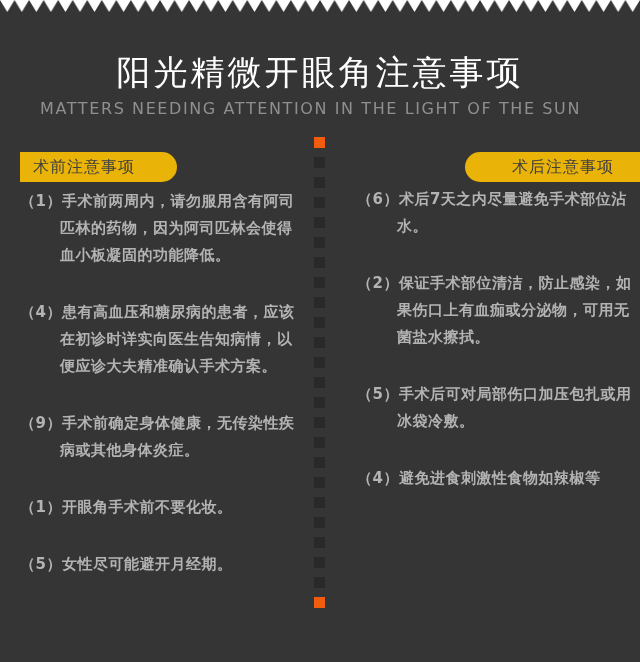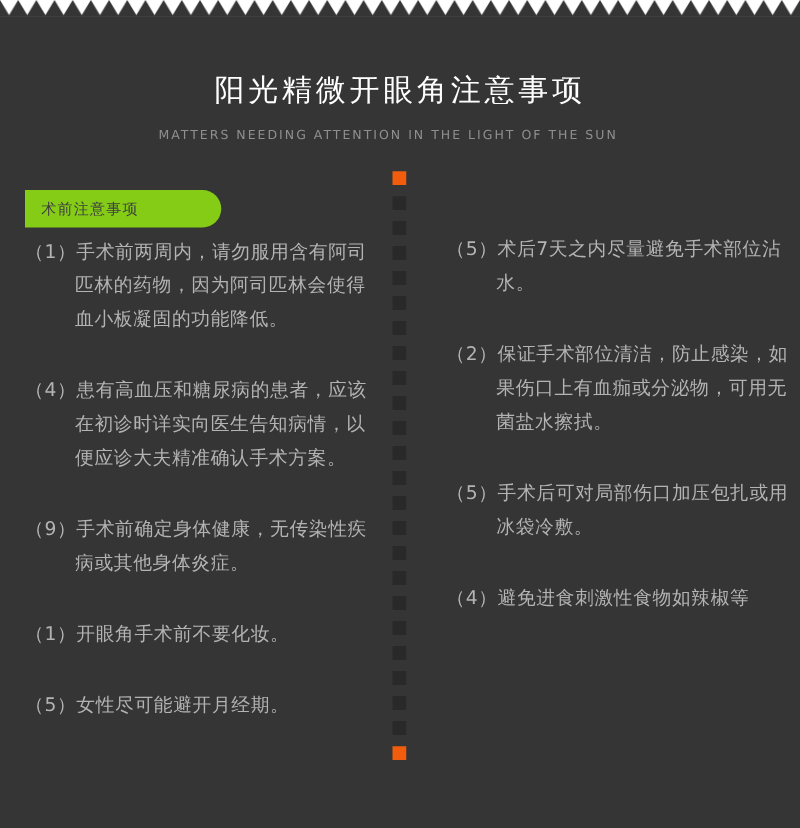--- a/index.html
+++ b/index.html
@@ -19,41 +19,41 @@
     position: absolute; top: 0; left: 0;
     width: 640px; height: 13px;
     line-height: 0;
   }
   
   .title {
     position: absolute; top: 50px; left: 0;
     width: 640px;
     text-align: center;
     color: #ffffff;
-    font-size: 24px;
+    font-size: 34px;
     font-weight: 400;
     letter-spacing: 3px;
     line-height: 44px;
   }
   .subtitle {
     position: absolute; top: 102px; left: 0;
     width: 621px;
     text-align: center;
     color: #8f8f8f;
-    font-size: 10px;
+    font-size: 16px;
     letter-spacing: 1.6px;
     line-height: 14px;
   }
   
   .tab {
     position: absolute; top: 152px;
     height: 30px;
-    background: #84cc16;
+    background: #eab308;
     color: #3f3f3f;
-    font-size: 12px;
+    font-size: 16px;
     line-height: 30px;
     letter-spacing: 1px;
     box-sizing: border-box;
   }
   .tab-left {
     left: 20px; width: 157px;
     border-radius: 0 15px 15px 0;
     padding-left: 13px;
     text-align: left;
   }
@@ -81,20 +81,21 @@
     width: 11px; height: 11px;
     background: #f25c0d;
   }
   .divider .dot-top { top: 0; }
   .divider .dot-bottom { bottom: 0; }
   
   .col {
     position: absolute;
     color: #b3b3b3;
     font-size: 15px;
+    font-weight: bold;
   }
   .col-left  { left: 20px;  top: 188px; width: 286px; }
   .col-right { left: 357px; top: 186px; width: 283px; }
   .item {
     line-height: 27px;
     letter-spacing: 0.5px;
     padding-left: 40px;
     text-indent: -40px;
     margin: 0 0 30px 0;
     word-break: break-all;
@@ -114,35 +115,36 @@
         </pattern>
       </defs>
       <rect width="640" height="13" fill="url(#zz)"></rect>
     </svg>
   </div>
 
   <div class="title">阳光精微开眼角注意事项</div>
   <div class="subtitle">MATTERS NEEDING ATTENTION IN THE LIGHT OF THE SUN</div>
 
   <div class="tab tab-left">术前注意事项</div>
+  <div class="tab tab-right">术后注意事项</div>
 
   <div class="divider">
     <div class="dot-accent dot-top"></div>
     <div class="dots"></div>
     <div class="dot-accent dot-bottom"></div>
   </div>
 
   <div class="col col-left">
     <p class="item">（1）手术前两周内，请勿服用含有阿司匹林的药物，因为阿司匹林会使得血小板凝固的功能降低。</p>
     <p class="item">（4）患有高血压和糖尿病的患者，应该在初诊时详实向医生告知病情，以便应诊大夫精准确认手术方案。</p>
     <p class="item">（9）手术前确定身体健康，无传染性疾病或其他身体炎症。</p>
     <p class="item">（1）开眼角手术前不要化妆。</p>
     <p class="item">（5）女性尽可能避开月经期。</p>
   </div>
 
   <div class="col col-right">
-    <p class="item">（5）术后7天之内尽量避免手术部位沾水。</p>
+    <p class="item">（6）术后7天之内尽量避免手术部位沾水。</p>
     <p class="item">（2）保证手术部位清洁，防止感染，如果伤口上有血痂或分泌物，可用无菌盐水擦拭。</p>
     <p class="item">（5）手术后可对局部伤口加压包扎或用冰袋冷敷。</p>
     <p class="item">（4）避免进食刺激性食物如辣椒等</p>
   </div>
 
 </div>
 
 </body></html>

